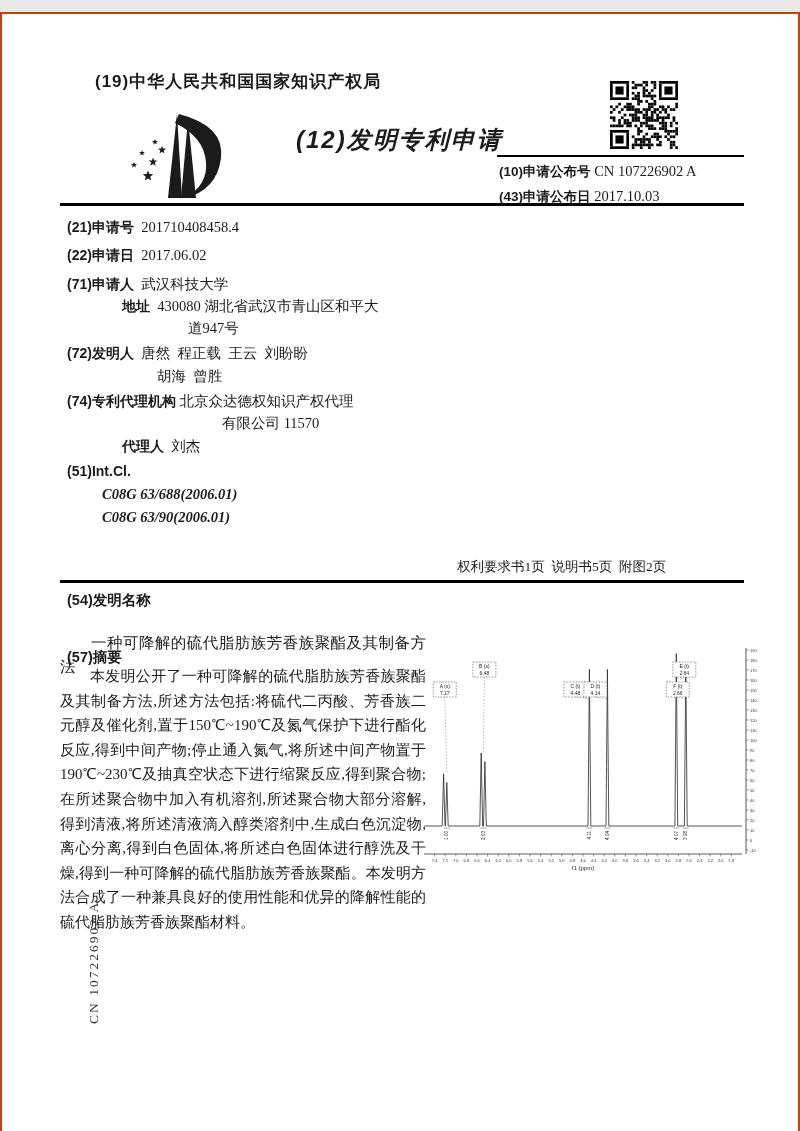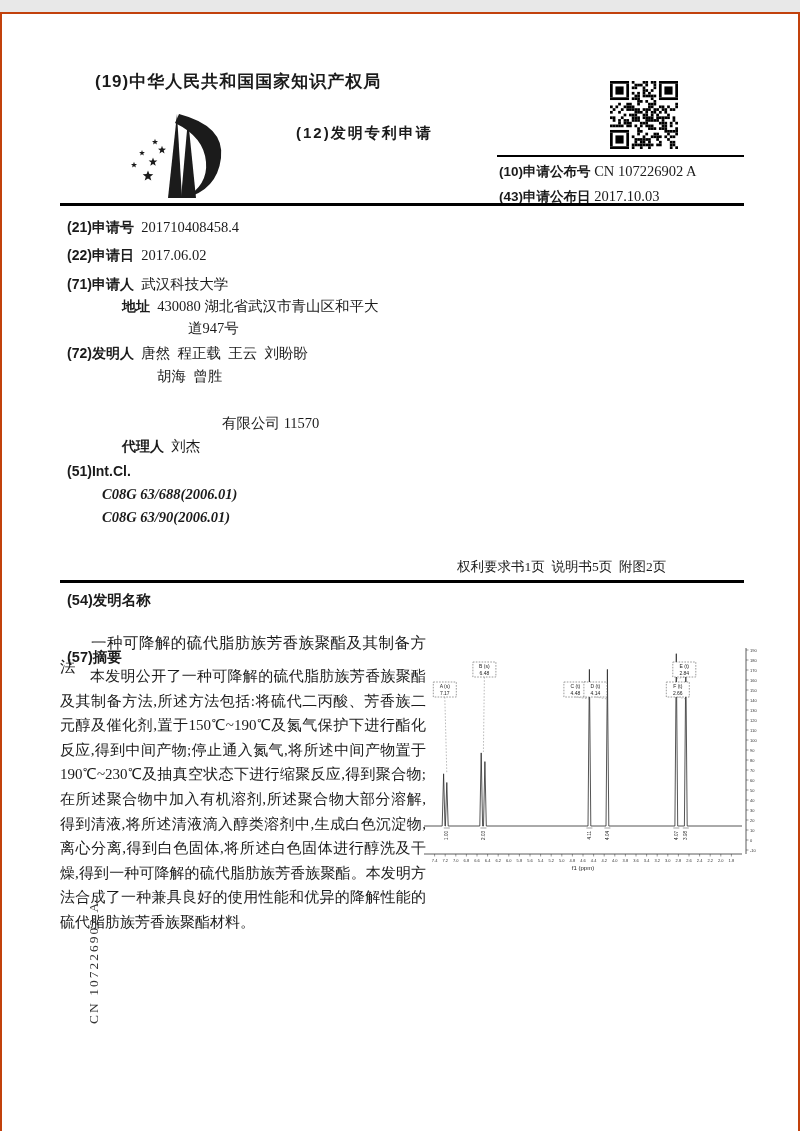--- a/index.html
+++ b/index.html
@@ -5,21 +5,21 @@
   html,body{margin:0;padding:0;background:#e8e8e8;}
   .page{
     position:relative;width:800px;height:1131px;background:#ffffff;
     border:2px solid #c2410c;box-sizing:border-box;margin:12px auto;
     font-family:"Liberation Serif",serif;color:#1b1b1b;overflow:hidden;
   }
   .abs{position:absolute;}
   .lbl{font-family:"Liberation Sans",sans-serif;font-weight:bold;}
   .val{font-family:"Liberation Serif",serif;white-space:pre-wrap;}
   .office{left:93px;top:56px;font-size:17px;letter-spacing:1px;}
-  .doc-type{left:294px;top:110px;font-size:15px;letter-spacing:2px;}
+  .doc-type{left:294px;top:110px;font-size:24px;letter-spacing:2px;font-style:italic;}
   .pubrow{left:497px;font-size:13.5px;white-space:pre;}
   .pubrow .val{font-size:14.5px;}
   .rule{background:#000;}
   .field{font-size:14px;white-space:pre;}
   .field .val{font-size:14.5px;}
   .intcl{font-family:"Liberation Serif",serif;font-style:italic;font-weight:bold;font-size:14.5px;white-space:pre;}
   .pages{font-size:13.5px;}
   .sec-h{font-size:14.5px;}
   .title54{left:58px;top:617px;width:366px;font-size:15.5px;line-height:24px;text-indent:2em;text-align:justify;margin:0;}
   .abstract{left:58px;top:650px;width:366px;font-size:15px;line-height:24.6px;text-indent:2em;text-align:justify;margin:0;}
@@ -291,20 +291,21 @@
 
   <div class="abs field" style="left:65px;top:233px;"><span class="lbl">(22)申请日</span><span class="val">  </span><span class="val">2017.06.02</span></div>
 
   <div class="abs field" style="left:65px;top:261px;"><span class="lbl">(71)申请人</span><span class="val">  </span><span class="val">武汉科技大学</span></div>
   <div class="abs field" style="left:120px;top:283px;"><span class="lbl">地址</span><span class="val">  </span><span class="val">430080 湖北省武汉市青山区和平大</span></div>
   <div class="abs field" style="left:186px;top:305px;"><span class="val">道947号</span></div>
 
   <div class="abs field" style="left:65px;top:330px;"><span class="lbl">(72)发明人</span><span class="val">  </span><span class="val">唐然  程正载  王云  刘盼盼</span></div>
   <div class="abs field" style="left:155px;top:353px;"><span class="val">胡海  曾胜</span></div>
 
+  <div class="abs field" style="left:65px;top:378px;"><span class="lbl">(74)专利代理机构</span><span class="val"> </span><span class="val">北京众达德权知识产权代理</span></div>
   <div class="abs field" style="left:220px;top:400px;text-align:right;"><span class="val">有限公司 11570</span></div>
   <div class="abs field" style="left:120px;top:423px;"><span class="lbl">代理人</span><span class="val">  </span><span class="val">刘杰</span></div>
 
   <div class="abs field" style="left:65px;top:449px;"><span class="lbl">(51)Int.Cl.</span></div>
   <div class="abs intcl" style="left:100px;top:472px;">C08G 63/688(2006.01)</div>
   <div class="abs intcl" style="left:100px;top:495px;text-align:center;">C08G 63/90(2006.01)</div>
 
   <div class="abs pages val" style="left:455px;top:544px;">权利要求书1页  说明书5页  附图2页</div>
 
   <div class="abs rule" style="left:58px;top:566px;width:684px;height:2.5px;"></div>

